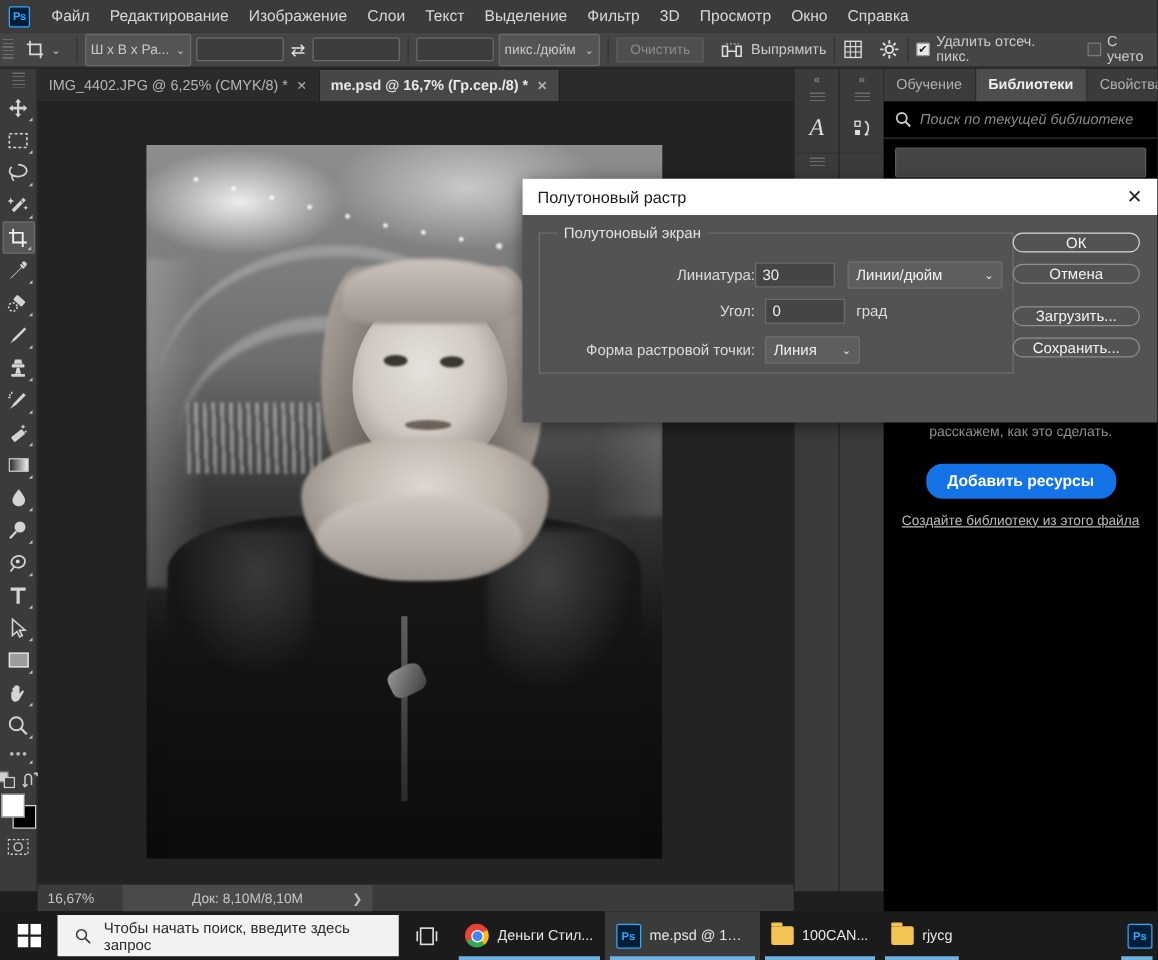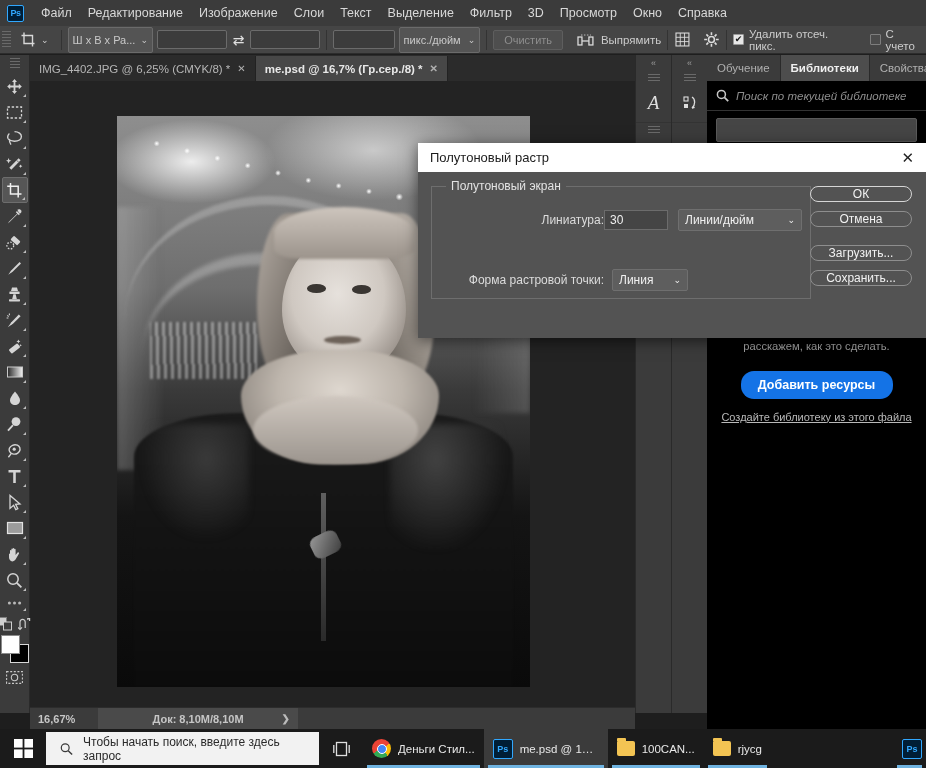--- a/index.html
+++ b/index.html
@@ -245,21 +245,21 @@
   .ph-stripes {
     position: absolute; left: 8%; top: 36%; width: 26%; height: 10%;
     background: repeating-linear-gradient(88deg, rgba(240,240,240,0.42) 0 3px, rgba(70,70,70,0.2) 3px 7px);
     filter: blur(1.2px);
   }
 
   
   .statusbar {
     position: absolute; left: 30px; top: 707px; width: 605px; height: 22px;
     background: #3b3b3b; display: flex; align-items: center;
-    font-size: 11px; color: #c6c6c6; border-top: 1px solid #2c2c2c; font-weight: bold;
+    font-size: 11px; color: #c6c6c6; border-top: 1px solid #2c2c2c;
   }
   .st-zoom { width: 68px; padding-left: 8px; }
   .st-doc { flex: 1; background: #4a4a4a; height: 22px; display: flex;
     align-items: center; justify-content: center; max-width: 200px;
     position: relative; }
   .st-doc .arrow { position: absolute; right: 8px; color: #bbb; font-size: 10px; }
 
   
   .rail {
     position: absolute; top: 55px; width: 36px; height: 658px;
@@ -850,20 +850,25 @@
 
         <div class="row" style="left:0;top:22px;width:100%">
           <span class="lbl" style="width:172px">Линиатура:</span>
           <div class="inp" style="width:64px;margin-left:0">30</div>
           <div class="sel" style="width:124px;margin-left:10px">
             <span>Линии/дюйм</span>
             <span style="font-size:9px">⌄</span>
           </div>
         </div>
 
+        <div class="row" style="left:0;top:52px;width:100%">
+          <span class="lbl" style="width:172px">Угол:</span>
+          <div class="inp" style="width:64px;margin-left:8px">0</div>
+          <span class="unit">град</span>
+        </div>
 
         <div class="row" style="left:0;top:82px;width:100%">
           <span class="lbl" style="width:172px">Форма растровой точки:</span>
           <div class="sel" style="width:76px;margin-left:8px">
             <span>Линия</span>
             <span style="font-size:9px">⌄</span>
           </div>
         </div>
       </div>
 

